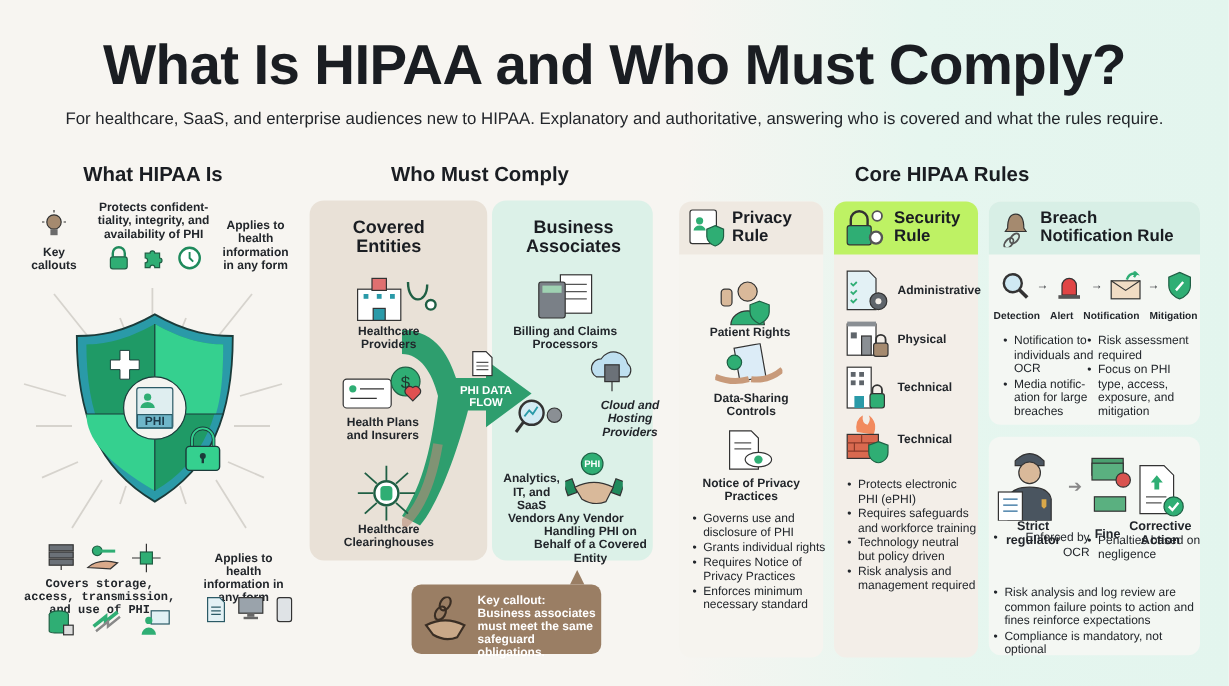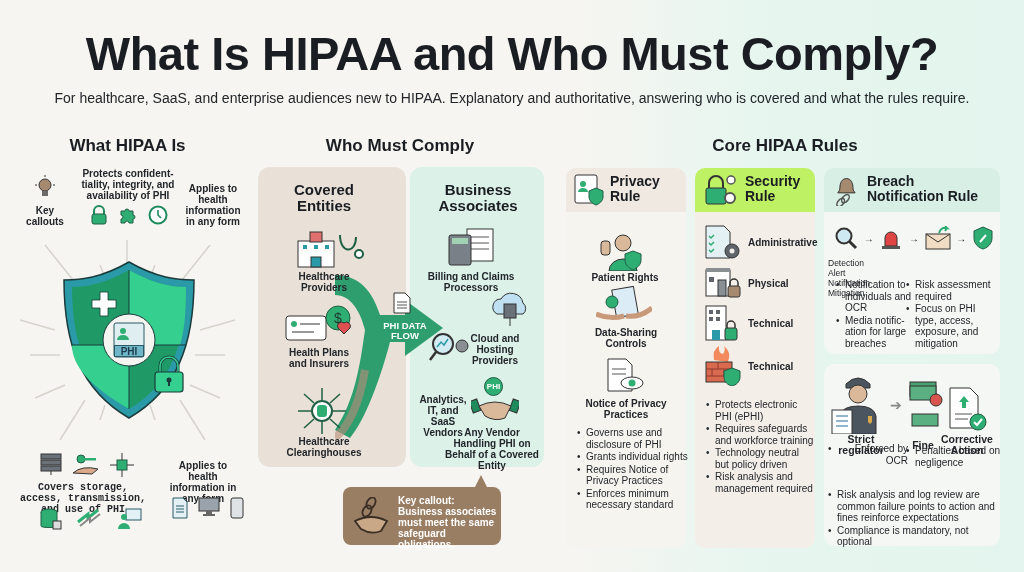--- a/index.html
+++ b/index.html
@@ -257,21 +257,21 @@
   <rect x="2" y="8" width="22" height="30" rx="2" fill="#7a8087" stroke="#333"></rect>
   <rect x="5" y="11" width="16" height="6" fill="#9fd1b2"></rect>
 </svg>
 <div class="abs small" style="left:426px;top:271px;width:90px;">Billing and Claims Processors</div>
 
 <svg class="abs" style="left:487px;top:290px;" width="46" height="40" viewBox="0 0 46 40">
   <path d="M10 24 a8 8 0 0 1 4 -15 a12 12 0 0 1 22 4 a7 7 0 0 1 0 11 z" fill="#bfe0f0" stroke="#333"></path>
   <rect x="17" y="14" width="12" height="14" fill="#6b7178" stroke="#333"></rect>
   <line x1="23" y1="28" x2="23" y2="36" stroke="#333"></line>
 </svg>
-<div class="abs small" style="left:466px;top:333px;width:58px;">Cloud and Hosting Providers</div>
+<div class="abs small" style="left:496px;top:333px;width:58px;font-style:italic;">Cloud and Hosting Providers</div>
 
 <svg class="abs" style="left:428px;top:328px;" width="44" height="34" viewBox="0 0 44 34">
   <circle cx="15" cy="16" r="10" fill="#d3ebf3" stroke="#333" stroke-width="2"></circle>
   <path d="M9 19 l4 -5 l3 3 l4 -6" fill="none" stroke="#2a9aa8" stroke-width="1.5"></path>
   <line x1="8" y1="24" x2="2" y2="32" stroke="#333" stroke-width="2.5"></line>
   <circle cx="34" cy="18" r="6" fill="#8a8f94" stroke="#333"></circle>
 </svg>
 <div class="abs small" style="left:414px;top:366px;width:58px;margin-top:28px;">Analytics, IT, and SaaS Vendors</div>
 
 <div class="abs" style="left:484px;top:377px;width:19px;height:19px;border-radius:50%;background:#2fae74;border:1px solid #1f5f44;color:#fff;font-size:8px;font-weight:700;text-align:center;line-height:17px;">PHI</div>
@@ -437,21 +437,21 @@
       <rect x="1" y="8" width="24" height="15" fill="#f1dcc4" stroke="#333"></rect>
       <path d="M1 8 l12 8 l12 -8" fill="none" stroke="#333"></path>
       <path d="M14 7 Q16 1 22 2 L20 0 M22 2 L20 5" fill="none" stroke="#2fae74" stroke-width="2"></path>
     </svg>
   <span style="font-size:10px;">→</span>
   <svg width="22" height="24" viewBox="0 0 22 24">
       <path d="M11 1 l9 4 v7 c0 6 -5 10 -9 11 c-4 -1 -9 -5 -9 -11 v-7z" fill="#2fae74" stroke="#1f5f44"></path>
       <path d="M8 16 l6 -7" stroke="#fff" stroke-width="2"></path>
     </svg>
 </div>
-<div class="abs" style="left:828px;top:258px;width:170px;display:flex;justify-content:space-between;font-size:8.5px;font-weight:400;color:#22262b;flex-direction:column;">
+<div class="abs" style="left:828px;top:258px;width:170px;display:flex;justify-content:space-between;font-size:8.5px;font-weight:700;color:#22262b;">
   <span>Detection</span>
   <span>Alert</span>
   <span>Notification</span>
   <span>Mitigation</span>
 </div>
 <ul class="abs bullets" style="left:836px;top:279px;width:78px;">
   <li>Notification to individuals and OCR</li>
   <li>Media notific-ation for large breaches</li>
 </ul>
 <ul class="abs bullets" style="left:906px;top:279px;width:92px;">

